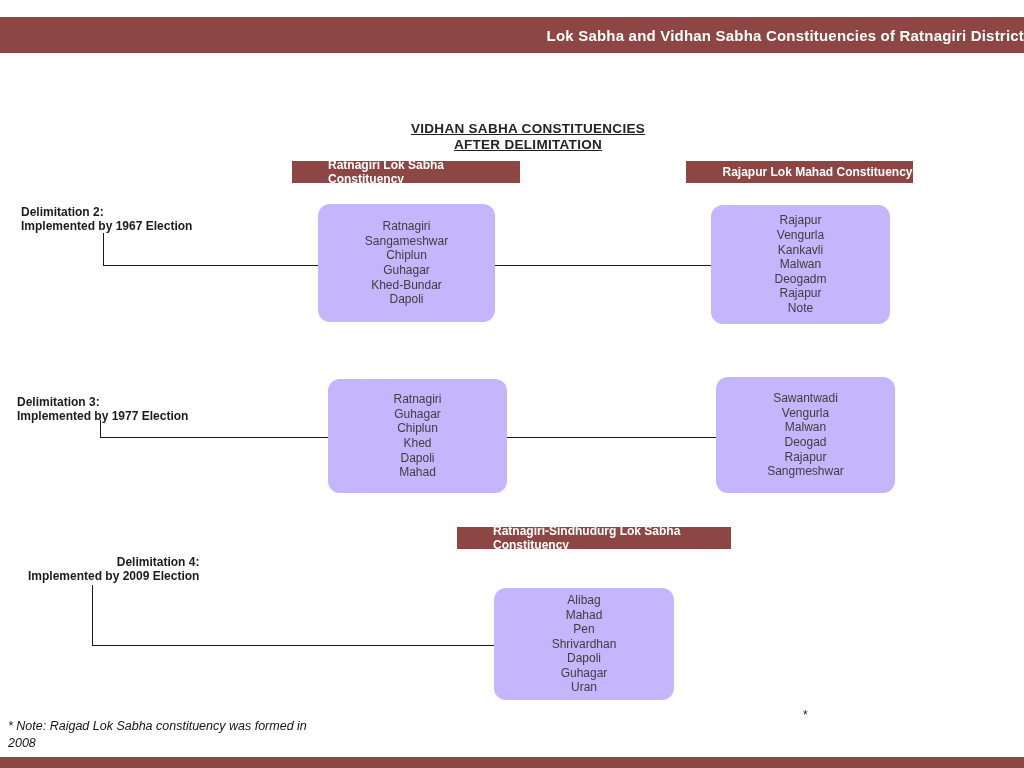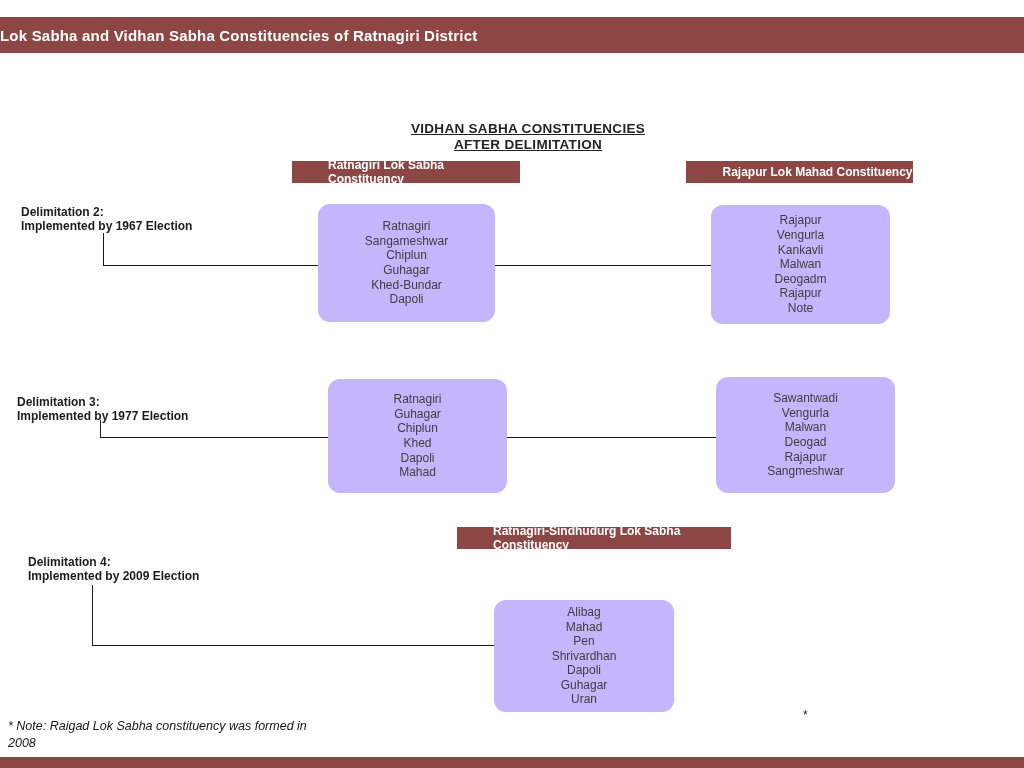--- a/index.html
+++ b/index.html
@@ -1,48 +1,48 @@
 <!DOCTYPE html>
 <html><head>
 <meta charset="utf-8">
 <style>
   * { margin: 0; padding: 0; box-sizing: border-box; }
   html, body { width: 1024px; height: 768px; background: #ffffff; overflow: hidden;
     font-family: "Liberation Sans", sans-serif; }
   .stage { position: relative; width: 1024px; height: 768px; background: #fff; }
 
   .header-bar { position: absolute; left: 0; top: 17px; width: 1024px; height: 36px;
-    background: #8C4744; display: flex; align-items: center; justify-content: flex-start; }
+    background: #8C4744; display: flex; align-items: center; justify-content: flex-end; }
   .header-bar .title { color: #ffffff; font-size: 15px; font-weight: bold; letter-spacing: .2px; }
 
   .main-heading { position: absolute; left: 348px; top: 96px; width: 360px; text-align: center;
     color: #232323; font-size: 13.5px; font-weight: bold; line-height: 15.5px; letter-spacing: .3px; margin-top: 25px; }
   .main-heading div { text-decoration: underline; }
 
   .lok-label { position: absolute; height: 22px; background: #8C4744; color: #ffffff;
     font-size: 12px; font-weight: bold; display: flex; align-items: center; justify-content: center; padding-left: 36px; }
   .lok-label.l1 { left: 292px; top: 161px; width: 228px; }
   .lok-label.l2 { left: 686px; top: 161px; width: 227px; }
   .lok-label.l3 { left: 457px; top: 527px; width: 274px; }
 
   .delim-label { position: absolute; color: #1c1c1c; font-size: 12px; font-weight: bold; line-height: 14px; }
   .delim-label.d1 { left: 21px; top: 205px; }
   .delim-label.d2 { left: 17px; top: 395px; }
-  .delim-label.d3 { left: 28px; top: 555px; }
+  .delim-label.d3 { left: 28px; top: 555px; text-align: right; }
 
   .line { position: absolute; background: #1a1a1a; }
 
   .gold-box { position: absolute; background: #c4b5fd; border-radius: 12px;
     display: flex; flex-direction: column; align-items: center; justify-content: center;
     color: #3E3E3E; font-size: 12px; line-height: 14.6px; text-align: center; }
   .gold-box.b1 { left: 318px; top: 204px; width: 177px; height: 118px; }
   .gold-box.b2 { left: 711px; top: 205px; width: 179px; height: 119px; }
   .gold-box.b3 { left: 328px; top: 379px; width: 179px; height: 114px; }
   .gold-box.b4 { left: 716px; top: 377px; width: 179px; height: 116px; }
-  .gold-box.b5 { left: 494px; top: 588px; width: 180px; height: 112px; margin-top: 12px; }
+  .gold-box.b5 { left: 494px; top: 588px; width: 180px; height: 112px; }
 
   .note { position: absolute; left: 8px; top: 718px; width: 320px; color: #161616;
     font-size: 12.5px; font-style: italic; line-height: 17px; }
 
   .stray-asterisk { position: absolute; left: 803px; top: 708px; color: #1a1a1a; font-size: 12px; }
 
   .footer-bar { position: absolute; left: 0; top: 757px; width: 1024px; height: 11px; background: #8C4744; }
 </style>
 </head>
 <body>

